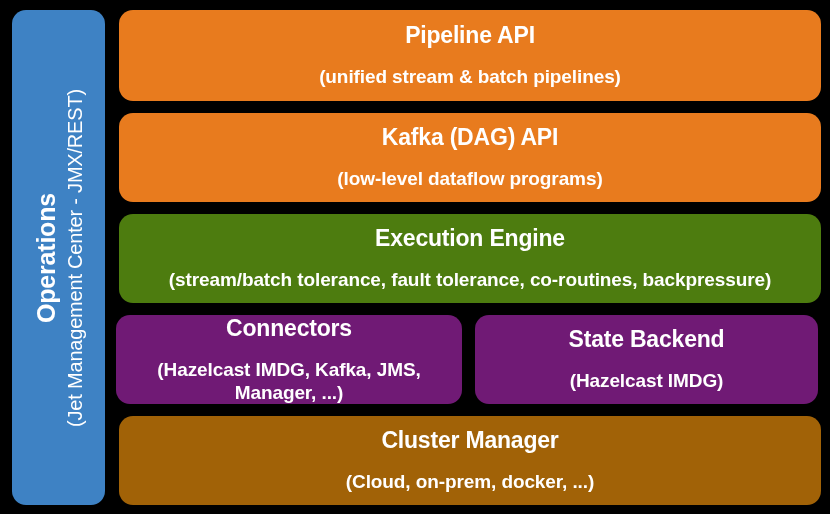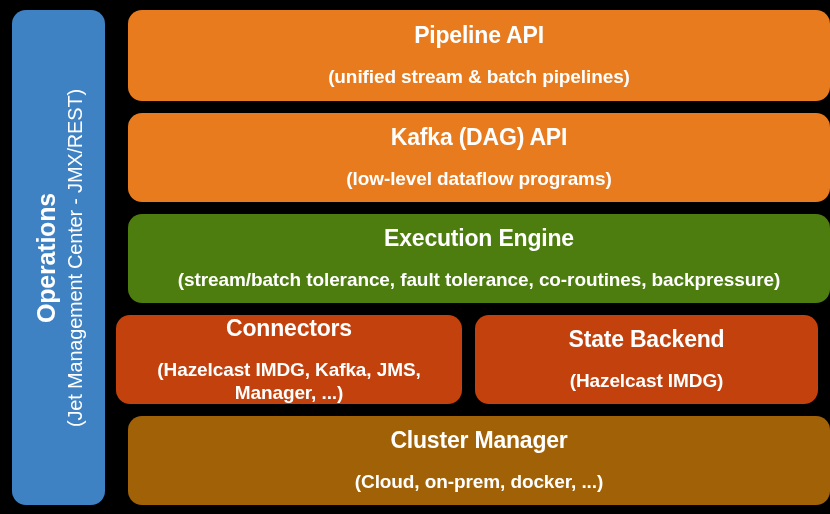--- a/index.html
+++ b/index.html
@@ -81,32 +81,32 @@
   }
   #ops-sidebar .ops-sub {
     font-weight: normal;
     font-size: 20px;
     line-height: 1.2;
     letter-spacing: -0.2px;
     margin-top: 2px;
   }
 
   
-  .col-right { left: 128px; width: 702px; text-align: center; }
+  .col-right { left: 119px; width: 702px; text-align: center; }
 
   #layer-pipeline-api   { top: 10px;  height: 91px; }
   #layer-core-dag-api   { top: 113px; height: 89px; }
   #layer-execution      { top: 214px; height: 89px; }
   #layer-connectors     { top: 315px; height: 89px; left: 116px; width: 346px; }
   #layer-state-backend  { top: 315px; height: 89px; left: 475px; width: 343px; }
   #layer-cluster-manager{ top: 416px; height: 89px; }
 
   .c-orange { background: #e87b1e; }
   .c-purple { background: #4d7c0f; }
-  .c-green  { background: #c2410c; }
+  .c-green  { background: #701a75; }
   .c-gray   { background: #a16207; }
 </style>
 </head>
 <body>
 
 <div id="diagram">
 
   <div id="ops-sidebar">
     <div class="vertical-wrap">
       <div class="ops-title">Operations</div>

